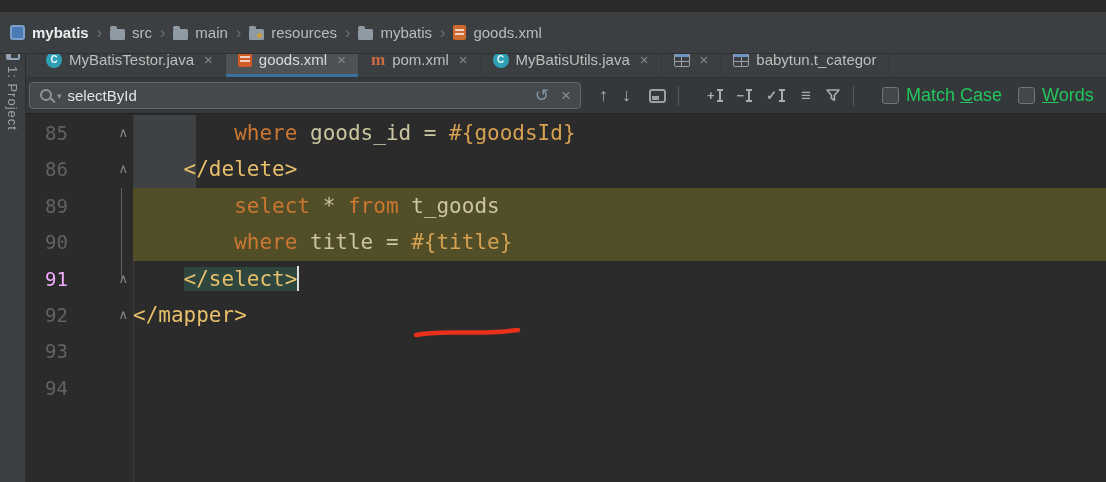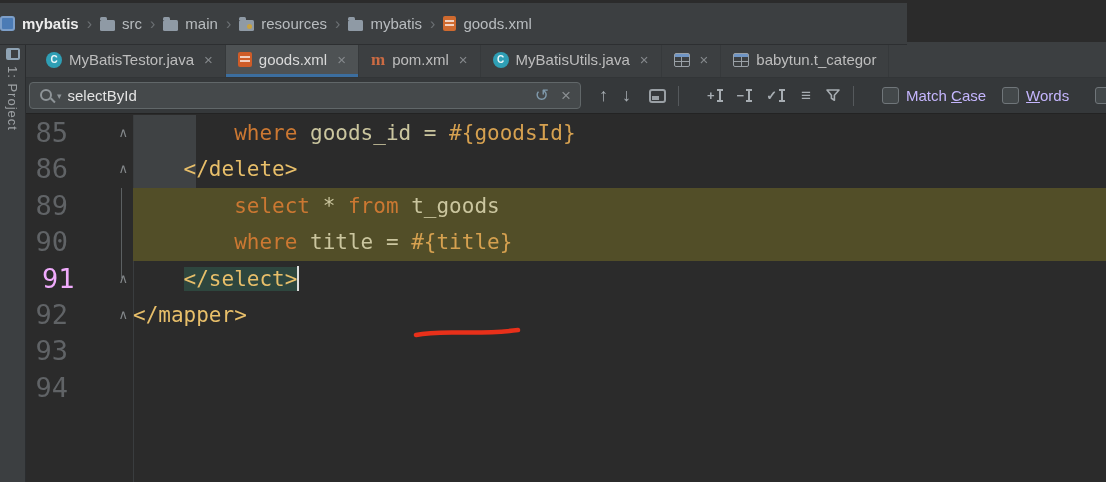--- a/index.html
+++ b/index.html
@@ -1,23 +1,23 @@
 <!DOCTYPE html>
 <html><head>
 <meta charset="utf-8">
 <style>
   * { margin:0; padding:0; box-sizing:border-box; }
   html,body { width:1106px; height:482px; overflow:hidden; background:#2b2b2b;
               font-family:"Liberation Sans", sans-serif; }
   #app { position:absolute; inset:0; width:1106px; height:482px; overflow:hidden; }
 
   
-  .breadcrumb-bar { position:absolute; left:0; top:3px; width:907px; height:42px;
+  .breadcrumb-bar { position:absolute; left:0; top:12px; width:1106px; height:42px;
     background:#3c3f41; border-bottom:1px solid #2d2f31; display:flex; align-items:center;
-    z-index:6; white-space:nowrap; }
+    padding-left:10px; z-index:6; white-space:nowrap; }
   .crumb { display:inline-flex; align-items:center; gap:7px; color:#b8bcbf; font-size:15px; cursor:default; }
   .crumb-root .crumb-label { color:#ececec; font-weight:bold; }
   .crumb-sep { color:#6b6f72; margin:0 8px; font-size:16px; }
   .bci { display:inline-block; position:relative; }
   .ic-project { width:15px; height:15px; border-radius:3px; background:#4b7bb5;
     box-shadow:inset 0 0 0 2px rgba(255,255,255,.28); }
   .ic-folder, .ic-resources { width:15px; height:11px; background:#8f9aa5; border-radius:1.5px; margin-top:3px; }
   .ic-folder::before, .ic-resources::before { content:""; position:absolute; top:-3px; left:0;
     width:7px; height:3px; background:#8f9aa5; border-radius:1.5px 1.5px 0 0; }
   .ic-resources::after { content:""; position:absolute; right:2px; bottom:2px; width:5px; height:5px;
@@ -77,33 +77,33 @@
     margin-left:18px; flex:0 0 auto; }
   .winframe::after { content:""; position:absolute; left:1px; bottom:1px; width:7px; height:4px; background:#9aa0a5; }
   .sep-v { width:1px; height:20px; background:#55595c; margin:0 12px; flex:0 0 auto; }
   .occ-ic { display:inline-flex; align-items:center; margin-left:16px; color:#a7adb2;
     font-size:13px; font-weight:bold; flex:0 0 auto; }
   .ibeam { display:inline-block; width:2px; height:13px; background:#a7adb2; margin-left:4px; position:relative; }
   .ibeam::before, .ibeam::after { content:""; position:absolute; left:-2px; width:6px; height:2px; background:#a7adb2; }
   .ibeam::before { top:0; } .ibeam::after { bottom:0; }
   .menu-ic { color:#a7adb2; font-size:17px; margin-left:18px; flex:0 0 auto; }
   .funnel { margin-left:14px; flex:0 0 auto; }
-  .chk-row { display:inline-flex; align-items:flex-end; margin-left:16px; color:#c4b5fd; font-size:15px; flex:0 0 auto; }
+  .chk-row { display:inline-flex; align-items:center; margin-left:16px; color:#22c55e; font-size:18px; flex:0 0 auto; }
   .chk { width:17px; height:17px; background:#43484a; border:1px solid #70767a; border-radius:3px; margin-right:7px; flex:0 0 auto; }
   .mn { text-decoration:underline; }
   .chk-clipped { margin-left:26px; }
 
   
   .editor { position:absolute; left:26px; top:115px; right:0; bottom:0; background:#2b2b2b; overflow:hidden; }
   .gutter-line { position:absolute; left:107px; top:0; bottom:0; width:1px; background:#3a3d3f; }
   .fold-shade { position:absolute; left:108px; top:0; width:62px; height:73px; background:#3f4244; }
   .code-area { position:absolute; inset:0; }
   .code-row { display:flex; height:36.4px; position:relative; }
   .ln { width:50px; text-align:right; padding-right:8px; color:#606366;
-    font-family:"DejaVu Sans Mono", monospace; font-size:27px; line-height:36.4px; flex:0 0 auto; }
+    font-family:"DejaVu Sans Mono", monospace; font-size:19px; line-height:36.4px; flex:0 0 auto; }
   .row-cur .ln { color:#f0abfc;padding-left:16px; }
   .fold { width:57px; position:relative; flex:0 0 auto; }
   .chev { position:absolute; right:5px; top:0; height:36.4px; line-height:36.4px; color:#83878a; font-size:13px; }
   .vline { position:absolute; right:11px; top:0; bottom:0; width:1px; background:#5c6062; }
   .vline.vb { top:19px; } .vline.vt { bottom:19px; }
   .text { flex:1; position:relative; font-family:"DejaVu Sans Mono", monospace; font-size:21px;
     line-height:36.4px; white-space:pre; color:#a9b7c6; overflow:hidden; }
   .text > .seg, .text > .caret { position:relative; z-index:2; }
   .hl-olive { position:absolute; top:0; bottom:0; right:0; background:#524e28; z-index:1; }
   .s-kw    { color:#cc7832; }

